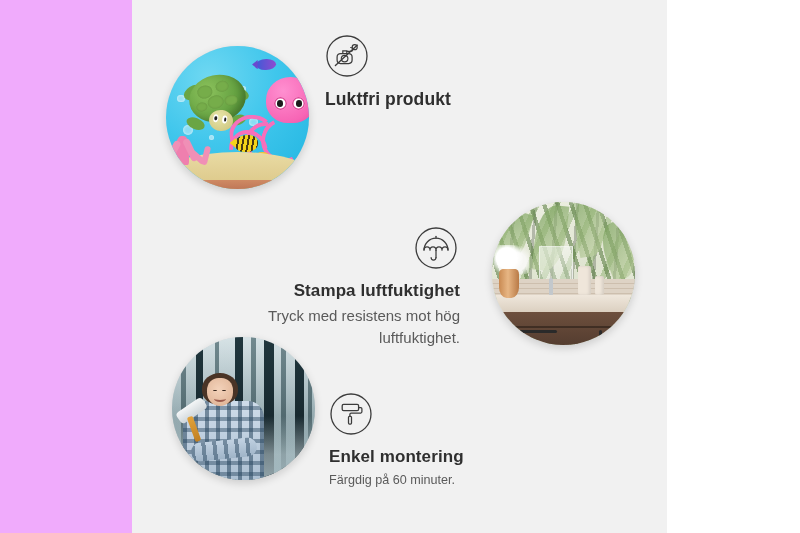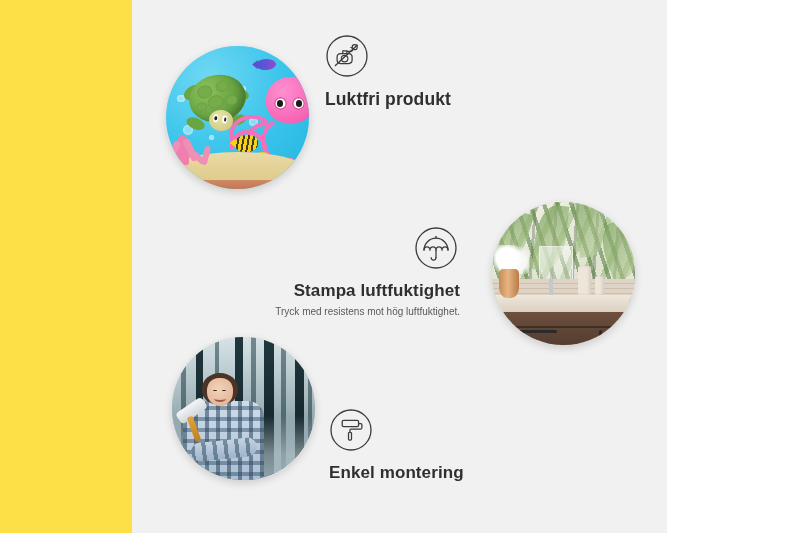--- a/index.html
+++ b/index.html
@@ -12,41 +12,41 @@
     height: 533px;
     overflow: hidden;
     font-family: "Liberation Sans", sans-serif;
     -webkit-font-smoothing: antialiased;
   }
 
   .page {
     position: relative;
     width: 648px;
     height: 533px;
-    background: #fde047;
+    background: #f0abfc;
   }
 
   
   .panel {
     position: absolute;
     left: 132px;
     top: 0;
     width: 535px;
     height: 533px;
     background: #f1f1f1;
   }
 
   
   .feature {
     position: absolute;
   }
 
   .feature-1 { left: 325px; top: 34px;  width: 300px; text-align: left; }
   .feature-2 { left: 195px; top: 226px; width: 265px; text-align: right; }
-  .feature-3 { left: 329px; top: 408px; width: 260px; text-align: left; }
+  .feature-3 { left: 329px; top: 392px; width: 260px; text-align: left; }
 
   .icon-wrap {
     width: 44px;
     height: 44px;
     display: inline-block;
   }
   .feature-2 .icon-wrap { margin-right: 2px; }
 
   .icon-wrap svg { display: block; width: 44px; height: 44px; }
 
@@ -60,21 +60,21 @@
   }
   .feature-2 .f-title { font-size: 17px; }
   .feature-3 .f-title { font-size: 17px; }
 
   .f-desc {
     margin: 0;
     font-size: 12.9px;
     line-height: 1.47;
     color: #5a5a5a;
   }
-  .feature-2 .f-desc { font-size: 10px; text-align: right; }
+  .feature-2 .f-desc { font-size: 15px; text-align: right; }
   .feature-3 .f-desc { font-size: 12.6px; }
 
   
   .photo {
     position: absolute;
     border-radius: 50%;
     overflow: hidden;
     box-shadow: 0 3px 9px rgba(0,0,0,0.16);
     background: #dcdcdc;
   }
@@ -437,15 +437,16 @@
   <div class="feature feature-3">
     <span class="icon-wrap">
       <svg viewBox="0 0 44 44" fill="none" xmlns="http://www.w3.org/2000/svg">
         <circle cx="22" cy="22" r="20" stroke="#3c3c3c" stroke-width="1.3"></circle>
         <rect x="13.2" y="12.4" width="16.4" height="6.2" rx="1.4" stroke="#3c3c3c" stroke-width="1.3"></rect>
         <path d="M29.6 15.5h2.1c.7 0 1.2.5 1.2 1.2v3.1c0 .7-.5 1.2-1.2 1.2h-9.6c-.7 0-1.2.5-1.2 1.2v2.1" stroke="#3c3c3c" stroke-width="1.25" stroke-linecap="round" stroke-linejoin="round"></path>
         <rect x="19.5" y="24.3" width="3" height="7.8" rx="1" stroke="#3c3c3c" stroke-width="1.25"></rect>
       </svg>
     </span>
     <div class="f-title">Enkel montering</div>
+    <p class="f-desc">Färgdig på 60 minuter.</p>
   </div>
 
 </div>
 
 </body></html>

